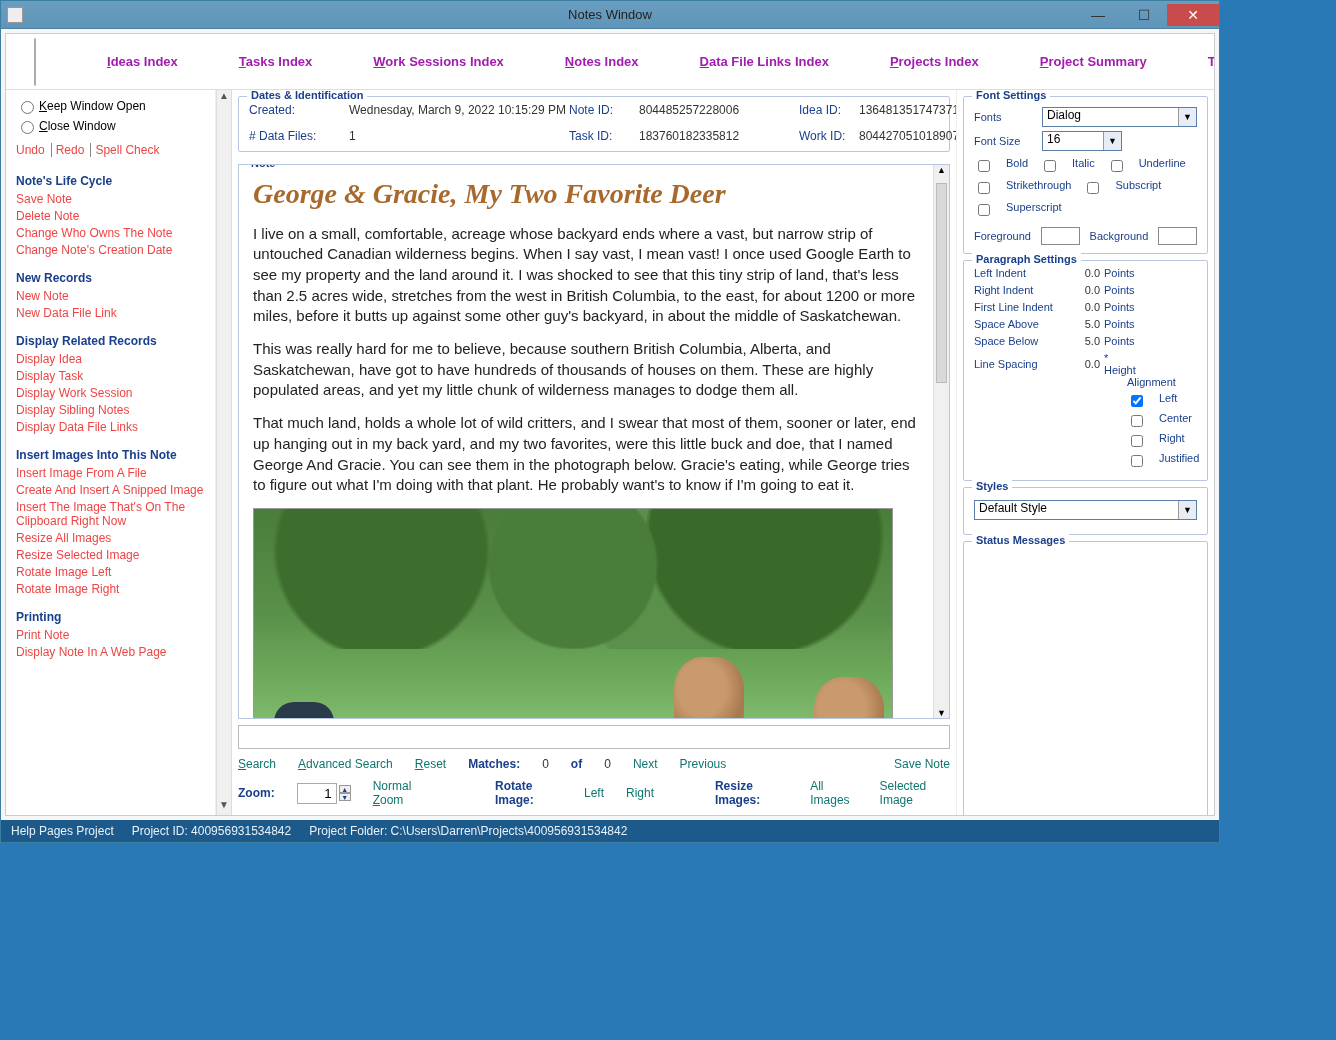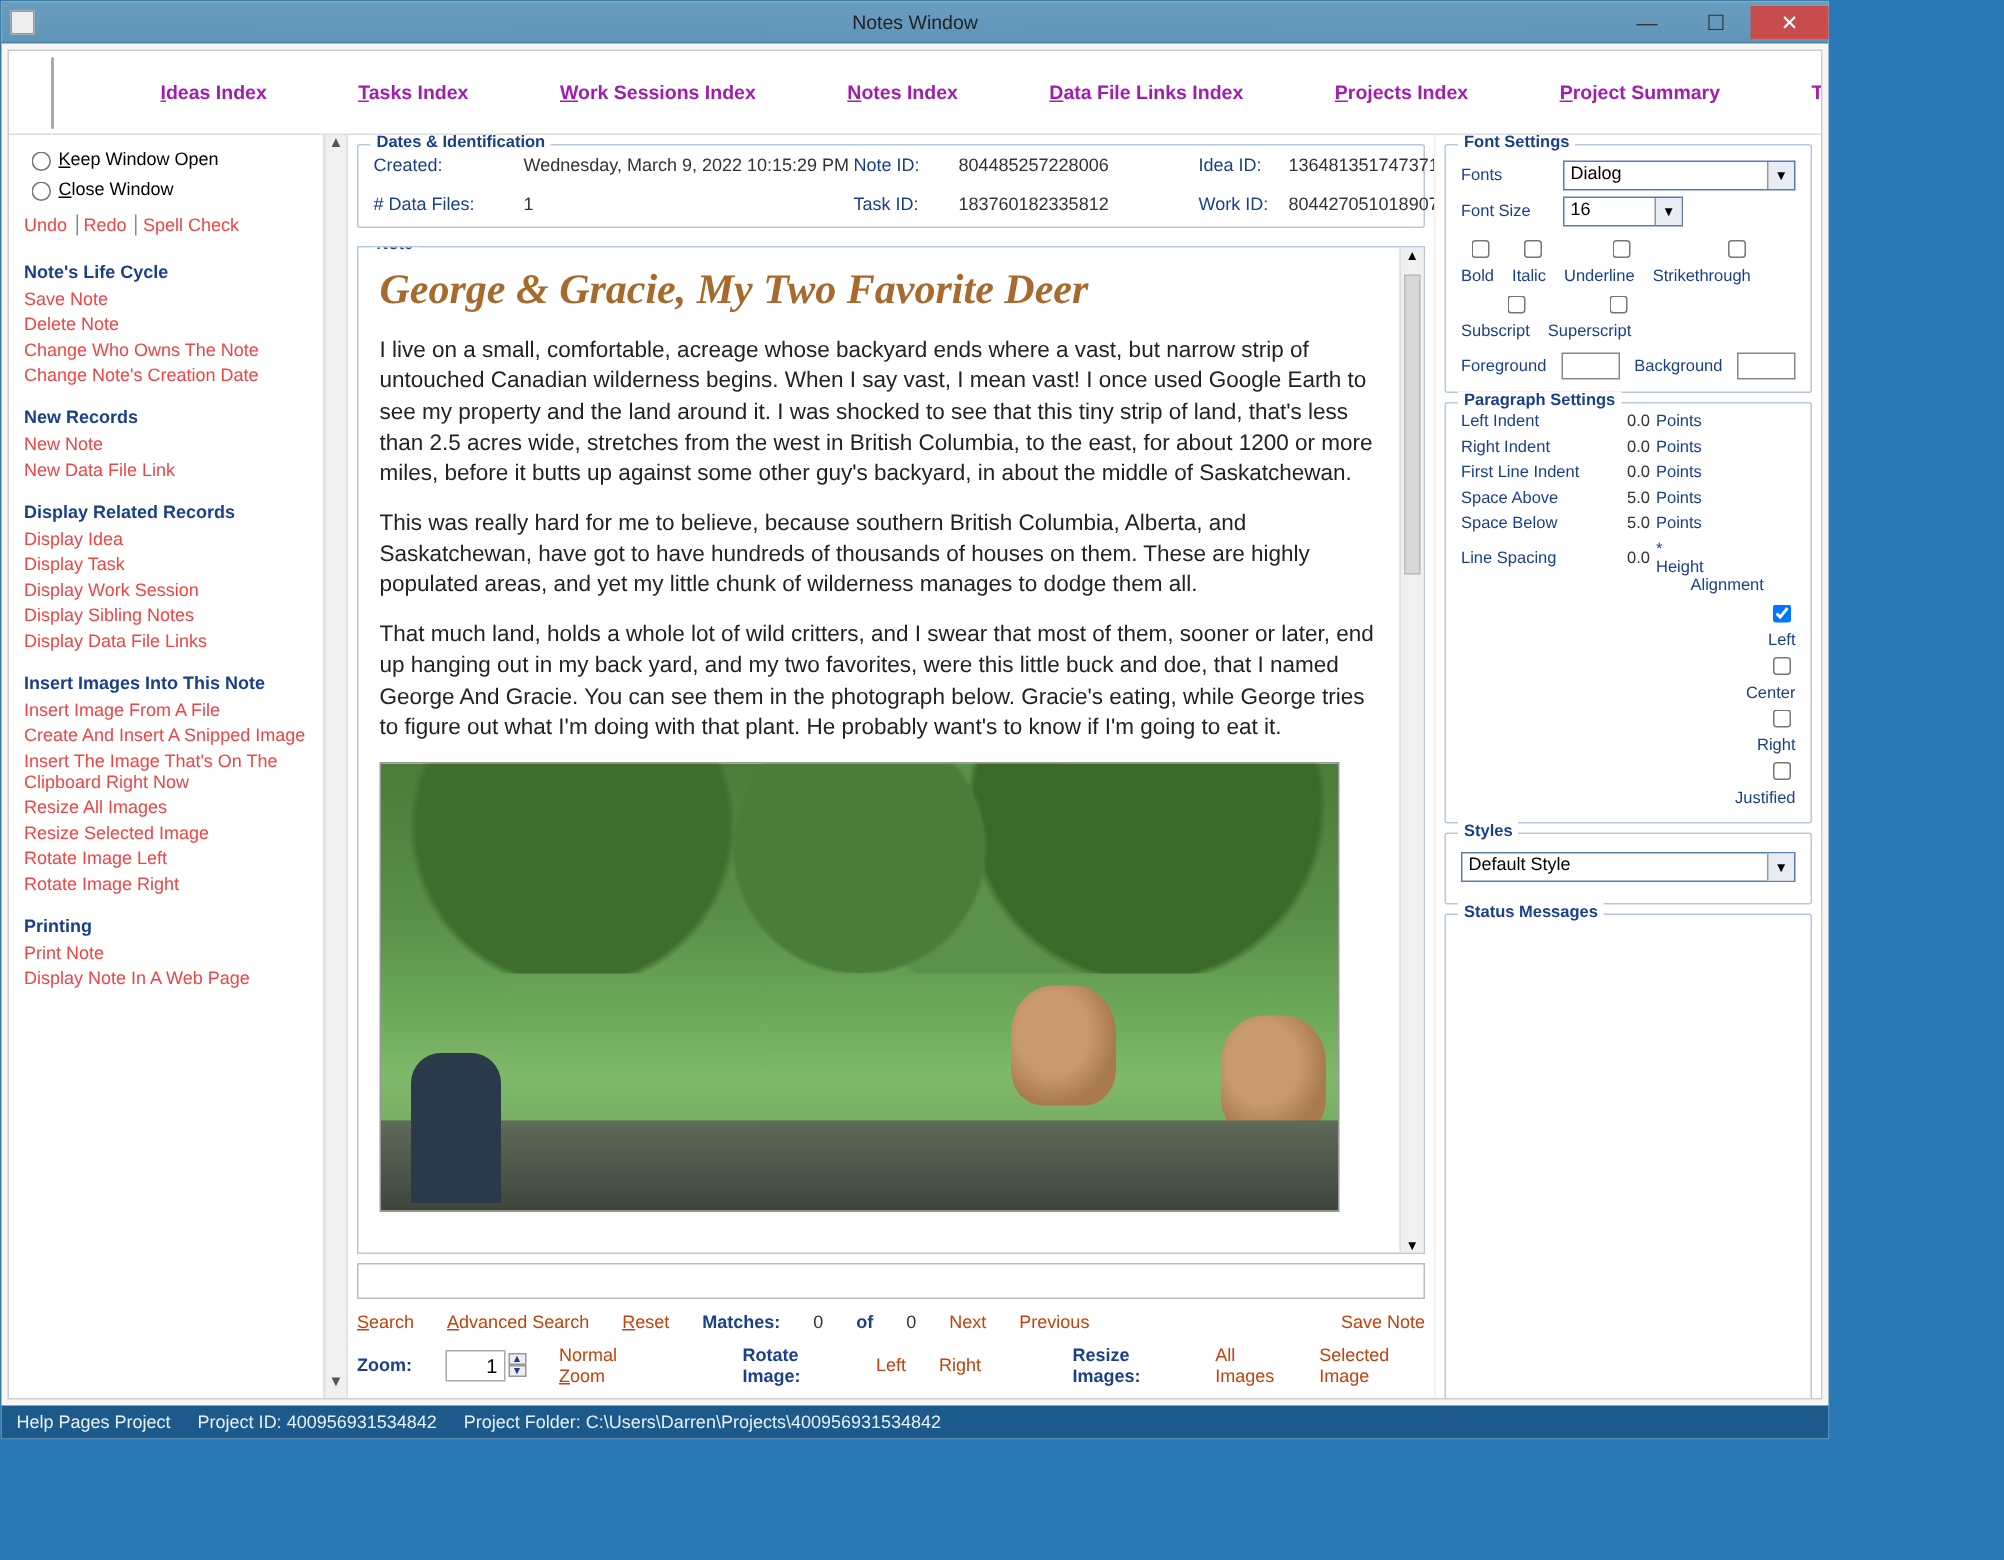--- a/index.html
+++ b/index.html
@@ -8,21 +8,21 @@
     font-family: Arial, sans-serif;
     font-size: 12px;
     background: #2879b5;
     padding: 0;
     width: 1336px;
     height: 1040px;
     overflow: hidden;
   }
   .window {
     width: 1220px;
-    height: 960px;
+    height: 843px;
     background: #f6f6f6;
     border: 1px solid #3b7ea1;
     display: flex;
     flex-direction: column;
   }
   .titlebar {
     height: 28px;
     background: linear-gradient(#6a9ec0,#5f95b9);
     display: flex;
     align-items: center;
@@ -238,21 +238,21 @@
   .actionrow {
     display: flex;
     gap: 22px;
     font-size: 12px;
     align-items: center;
     margin: 4px 0;
     color: #1a3f8b;
   }
   .actionrow .label { font-weight: bold; color: #1a3f8b; }
   .actionrow .valplain { color: #333; font-weight: normal; }
-  .actionrow .link { color: #c2410c; cursor: pointer; }
+  .actionrow .link { color: #0f766e; cursor: pointer; }
   .zoom-input {
     width: 40px; border: 1px solid #aaa; text-align: right; padding: 2px 4px;
     background: #fff;
   }
   .spin { display: inline-flex; flex-direction: column; margin-left: 2px; }
   .spin div { width: 12px; height: 8px; border: 1px solid #999; font-size: 7px; text-align: center; line-height: 7px; background: #eee; }
   .right-panel {
     width: 258px;
     padding: 4px 6px;
     overflow-y: auto;
@@ -268,21 +268,21 @@
   .combo .arrow {
     position: absolute; right: 0; top: 0; bottom: 0; width: 18px;
     background: #e8ecf4; border-left: 1px solid #999;
     display: flex; align-items: center; justify-content: center;
     font-size: 9px;
   }
   .chk-grid {
     display: flex; flex-wrap: wrap; gap: 4px 12px; margin-top: 6px;
     color: #1a3f8b; font-size: 11px;
   }
-  .chk { display: flex; align-items: flex-end; gap: 3px; flex-direction: column; }
+  .chk { display: flex; align-items: flex-start; gap: 13px; }
   .chk input { width: 12px; height: 12px; }
   .color-row { display: flex; align-items: center; gap: 10px; margin-top: 8px; font-size: 11px; color: #1a3f8b; }
   .swatch { width: 40px; height: 18px; border: 1px solid #888; }
   .para-grid {
     display: grid;
     grid-template-columns: 90px 36px 40px;
     row-gap: 5px;
     font-size: 11px;
     align-items: center;
     color: #1a3f8b;

